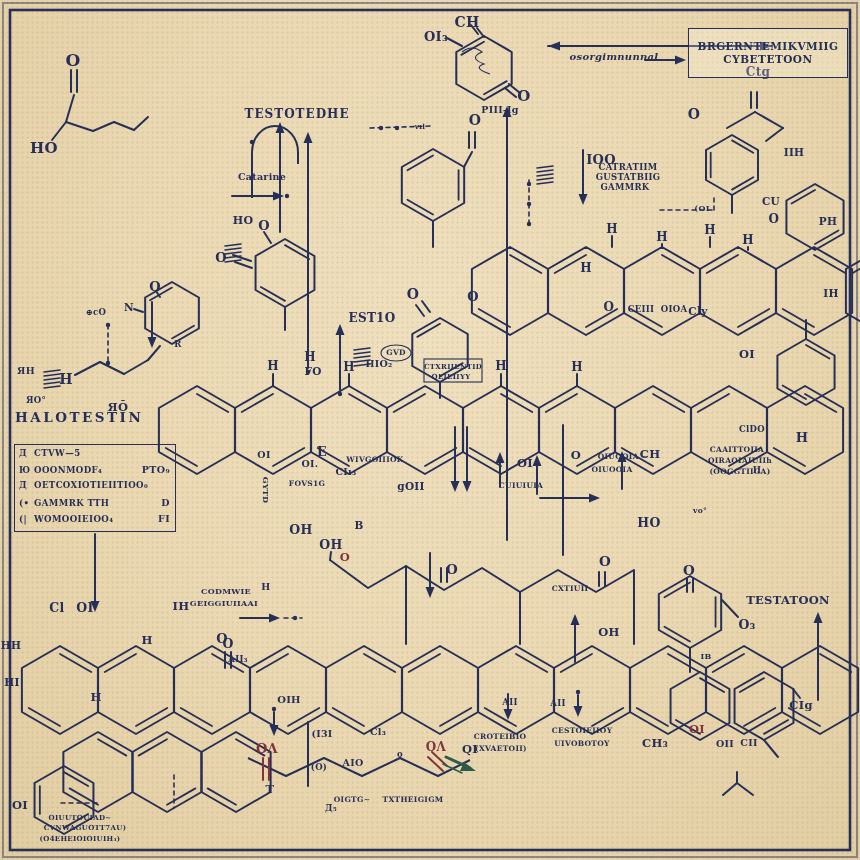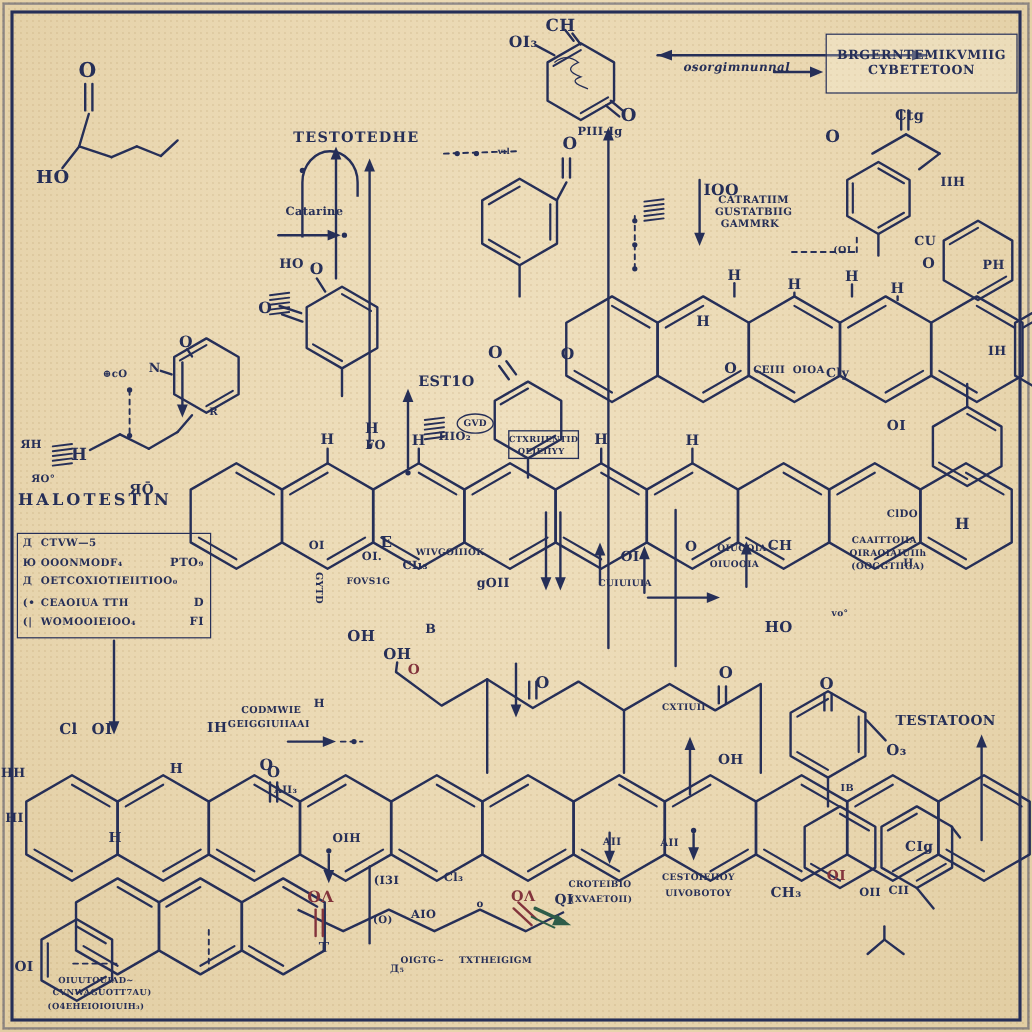--- a/index.html
+++ b/index.html
@@ -351,21 +351,21 @@
       <span class="lbl" style="left: 44px; top: 148px; font-size: 15px; transform: translate(-50%, -50%);">HO</span>
       <span class="lbl" style="left: 297px; top: 114px; font-size: 12px; letter-spacing: 1px; transform: translate(-50%, -50%);">TESTOTEDHE</span>
       <span class="lbl" style="left: 262px; top: 177px; font-size: 9.5px; transform: translate(-50%, -50%);">Catarine</span>
       <span class="lbl" style="left: 436px; top: 36px; font-size: 13px; transform: translate(-50%, -50%);">OI₃</span>
       <span class="lbl" style="left: 467px; top: 22px; font-size: 14px; transform: translate(-50%, -50%);">CH</span>
       <span class="lbl i" style="left: 614px; top: 57px; font-size: 10px; transform: translate(-50%, -50%);">osorgimnunnal</span>
       <span class="lbl" style="left: 524px; top: 96px; font-size: 15px; transform: translate(-50%, -50%);">O</span>
       <span class="lbl" style="left: 500px; top: 110px; font-size: 9.5px; transform: translate(-50%, -50%);">PIII-Ig</span>
       <span class="lbl" style="left: 475px; top: 120px; font-size: 14px; transform: translate(-50%, -50%);">O</span>
       <span class="lbl" style="left: 420px; top: 126px; font-size: 7px; transform: translate(-50%, -50%);">vıl</span>
-      <span class="lbl" style="left: 758px; top: 96px; font-size: 12px; transform: translate(-50%, -50%);">Ctg</span>
+      <span class="lbl" style="left: 758px; top: 72px; font-size: 12px; transform: translate(-50%, -50%);">Ctg</span>
       <span class="lbl" style="left: 694px; top: 114px; font-size: 14px; transform: translate(-50%, -50%);">O</span>
       <span class="lbl" style="left: 601px; top: 159px; font-size: 13px; transform: translate(-50%, -50%);">IOO</span>
       <span class="lbl" style="left: 628px; top: 167px; font-size: 8.5px; transform: translate(-50%, -50%);">CATRATIIM</span>
       <span class="lbl" style="left: 628px; top: 177px; font-size: 8.5px; transform: translate(-50%, -50%);">GUSTATBIIG</span>
       <span class="lbl" style="left: 625px; top: 187px; font-size: 8.5px; transform: translate(-50%, -50%);">GAMMRK</span>
       <span class="lbl" style="left: 794px; top: 152px; font-size: 10.5px; transform: translate(-50%, -50%);">IIH</span>
       <span class="lbl" style="left: 828px; top: 221px; font-size: 10.5px; transform: translate(-50%, -50%);">PH</span>
       <span class="lbl" style="left: 831px; top: 293px; font-size: 10.5px; transform: translate(-50%, -50%);">IH</span>
       <span class="lbl" style="left: 771px; top: 201px; font-size: 10.5px; transform: translate(-50%, -50%);">CU</span>
       <span class="lbl" style="left: 774px; top: 219px; font-size: 12px; transform: translate(-50%, -50%);">O</span>
@@ -425,21 +425,21 @@
       <span class="lbl" style="left: 740px; top: 472px; font-size: 7.5px; transform: translate(-50%, -50%);">(OOGGTIIGA)</span>
       <span class="lbl" style="left: 752px; top: 429px; font-size: 8.5px; transform: translate(-50%, -50%);">ClDO</span>
       <span class="lbl" style="left: 757px; top: 443px; font-size: 8.5px; transform: translate(-50%, -50%); margin-top: 27px;">II</span>
       <span class="lbl" style="left: 802px; top: 437px; font-size: 13px; transform: translate(-50%, -50%);">H</span>
       <span class="lbl" style="left: 649px; top: 523px; font-size: 12.5px; transform: translate(-50%, -50%);">HO</span>
       <span class="lbl" style="left: 700px; top: 511px; font-size: 7.5px; transform: translate(-50%, -50%);">vo°</span>
       <span class="lbl" style="left: 788px; top: 601px; font-size: 11.5px; transform: translate(-50%, -50%);">TESTATOON</span>
       <span class="lbl" style="left: 747px; top: 625px; font-size: 12.5px; transform: translate(-50%, -50%);">O₃</span>
       <span class="lbl" style="left: 689px; top: 571px; font-size: 13.5px; transform: translate(-50%, -50%);">O</span>
       <span class="lbl" style="left: 706px; top: 656px; font-size: 8px; transform: translate(-50%, -50%);">IB</span>
-      <span class="lbl" style="left: 766px; top: 706px; font-size: 11.5px; transform: translate(-50%, -50%); text-align: right;">CIg</span>
+      <span class="lbl" style="left: 801px; top: 706px; font-size: 11.5px; transform: translate(-50%, -50%); text-align: right;">CIg</span>
       <span class="lbl red" style="left: 697px; top: 730px; font-size: 11.5px; transform: translate(-50%, -50%);">OI</span>
       <span class="lbl" style="left: 725px; top: 744px; font-size: 9.5px; transform: translate(-50%, -50%);">OII</span>
       <span class="lbl" style="left: 749px; top: 743px; font-size: 9.5px; transform: translate(-50%, -50%);">CII</span>
       <span class="lbl" style="left: 655px; top: 744px; font-size: 11.5px; transform: translate(-50%, -50%);">CH₃</span>
       <span class="lbl" style="left: 510px; top: 702px; font-size: 8.5px; transform: translate(-50%, -50%);">AII</span>
       <span class="lbl" style="left: 558px; top: 703px; font-size: 8.5px; transform: translate(-50%, -50%);">AII</span>
       <span class="lbl" style="left: 500px; top: 737px; font-size: 7.5px; transform: translate(-50%, -50%);">CROTEIBIO</span>
       <span class="lbl" style="left: 501px; top: 749px; font-size: 7.5px; transform: translate(-50%, -50%);">(XVAETOII)</span>
       <span class="lbl" style="left: 582px; top: 731px; font-size: 7.5px; transform: translate(-50%, -50%);">CESTOIEIIOY</span>
       <span class="lbl" style="left: 582px; top: 744px; font-size: 7.5px; transform: translate(-50%, -50%);">UIVOBOTOY</span>
@@ -500,21 +500,21 @@
           <span class="txt">OOONMODF₄</span>
           <span class="val">PTO₉</span>
         </div>
         <div class="lrow">
           <span class="bul">Д</span>
           <span class="txt">OETCOXIOTIEIITIOO₀</span>
           <span class="val"></span>
         </div>
         <div class="lrow">
           <span class="bul">(•</span>
-          <span class="txt">CEAOIUA TTH</span>
+          <span class="txt">GAMMRK TTH</span>
           <span class="val">D</span>
         </div>
         <div class="lrow">
           <span class="bul">(|</span>
           <span class="txt">WOMOOIEIOO₄</span>
           <span class="val">FI</span>
         </div>
       </div>
   </div>
 

